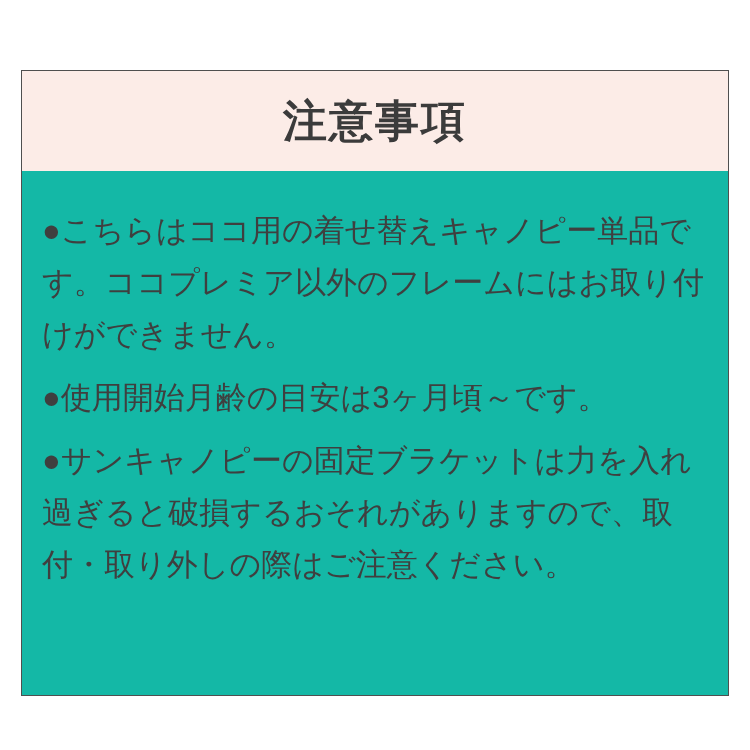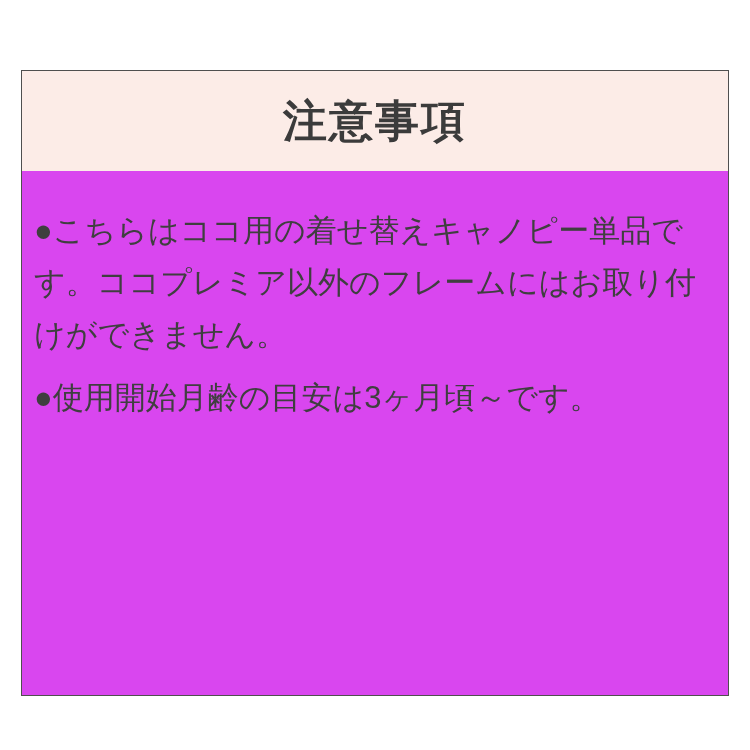--- a/index.html
+++ b/index.html
@@ -16,21 +16,21 @@
     overflow: hidden;
   }
   .notice-box {
     position: absolute;
     left: 21px;
     top: 70px;
     width: 708px;
     height: 626px;
     box-sizing: border-box;
     border: 1px solid #4f4f4f;
-    background: #d946ef;
+    background: #14b8a6;
   }
   .notice-header {
     height: 100px;
     background: #fcece7;
     display: flex;
     align-items: center;
     justify-content: center;
   }
   .notice-title {
     font-size: 44px;
@@ -38,21 +38,21 @@
     color: #3b3b3b;
     letter-spacing: 2px;
     line-height: 1;
   }
   .notice-body {
     box-sizing: border-box;
     padding: 34px 12px 43px 12px;
     color: #3f3f3f;
   }
   .notice-item {
-    margin: 0 0 11px 0;
+    margin: 0 0 11px 8px;
     font-size: 31px;
     line-height: 52px;
     text-align: left;
   }
   .notice-item:last-child {
     margin-bottom: 0;
   }
   .bullet {
     display: inline;
   }
@@ -67,16 +67,17 @@
       <div class="notice-title">注意事項</div>
     </div>
 
     <div class="notice-body">
 
       <p class="notice-item"><span class="bullet">●</span><span>こちらはココ用の着せ替えキャノピー単品です。ココプレミア以外のフレームにはお取り付けができません。</span></p>
 
 
       <p class="notice-item"><span class="bullet">●</span><span>使用開始月齢の目安は3ヶ月頃～です。</span></p>
 
+      <p class="notice-item"><span class="bullet">●</span><span>サンキャノピーの固定ブラケットは力を入れ過ぎると破損するおそれがありますので、取付・取り外しの際はご注意ください。</span></p>
 
     </div>
   </div>
 </div>
 
 </body></html>

